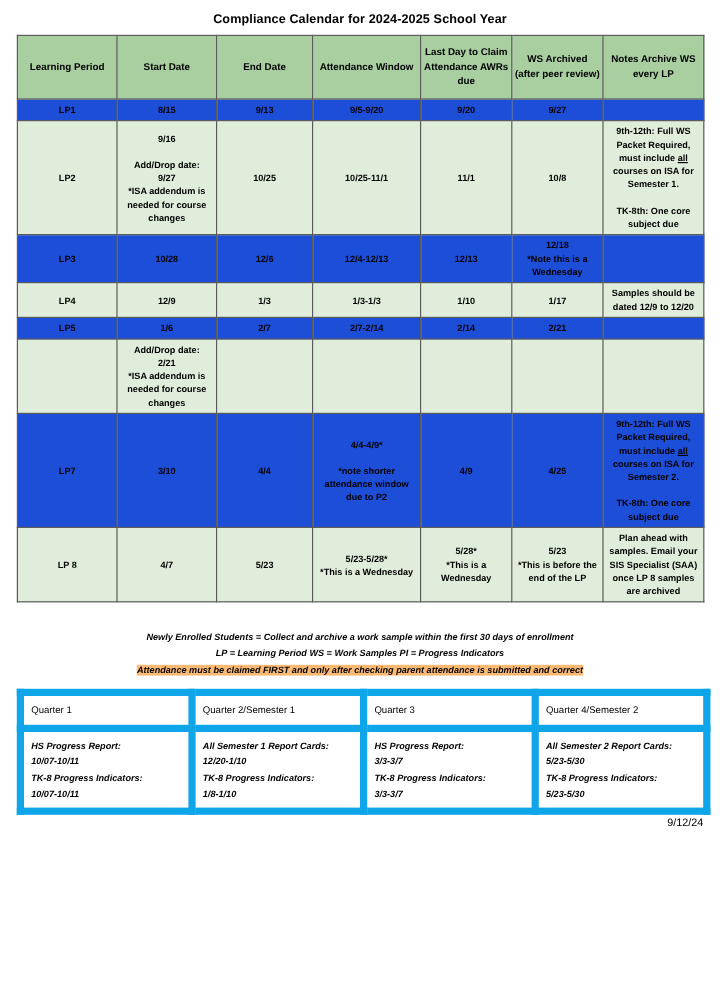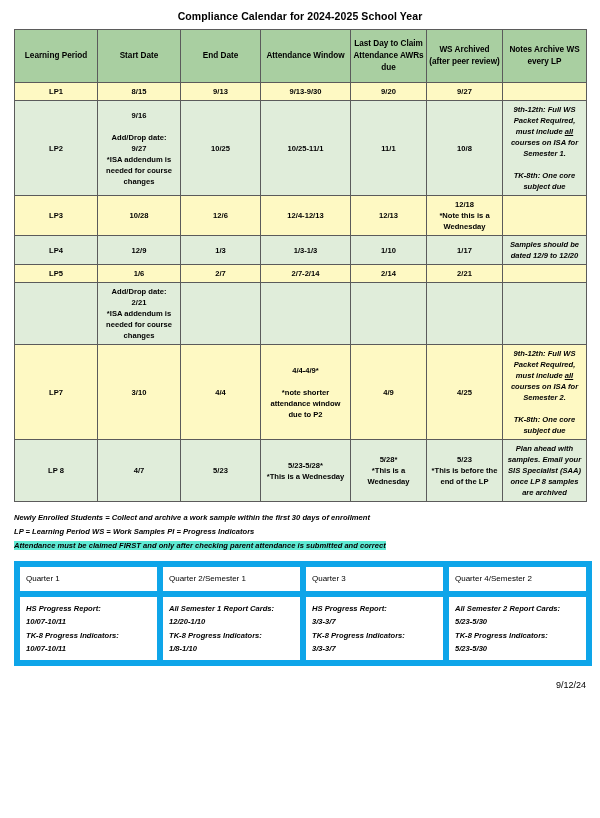--- a/index.html
+++ b/index.html
@@ -45,40 +45,40 @@
   table.cal th {
     background: #a9cfa1;
     font-size: 8.2px;
     padding: 6px 2px;
     height: 40px;
   }
   tr.shaded td {
     background: #e0edda;
   }
   tr.plain td {
-    background: #fef9c3;
+    background: #1d4ed8;
   }
   td.notes {
     font-size: 7.4px;
     line-height: 1.5;
-    font-style: italic;
   }
   .u { text-decoration: underline; }
   .spacer-row td { height: 22px; }
 
   .footnotes {
-    margin-top: 9px;
+    margin-top: 22px;
     font-size: 7.6px;
     font-style: italic;
     font-weight: bold;
     line-height: 1.85;
+    text-align: center;
   }
   .footnotes div { white-space: nowrap; }
   .hl {
-    background: #5eead4;
+    background: #fdba74;
   }
   table.quarters {
     border-collapse: collapse;
     width: 572px;
     table-layout: fixed;
     margin-top: 8px;
   }
   table.quarters td {
     border: 6px solid #0ea5e9;
     vertical-align: top;
@@ -129,21 +129,21 @@
         <th>Last Day to Claim Attendance AWRs due</th>
         <th>WS Archived (after peer review)</th>
         <th>Notes Archive WS every LP</th>
       </tr>
     </thead>
     <tbody>
         <tr class="plain">
           <td>LP1</td>
           <td>8/15</td>
           <td>9/13</td>
-          <td>9/13-9/30</td>
+          <td>9/5-9/20</td>
           <td>9/20</td>
           <td>9/27</td>
           <td class="notes"></td>
         </tr>
         <tr class="shaded">
           <td>LP2</td>
           <td>9/16<br><br>Add/Drop date:<br>9/27<br>*ISA addendum is needed for course changes</td>
           <td>10/25</td>
           <td>10/25-11/1</td>
           <td>11/1</td>

